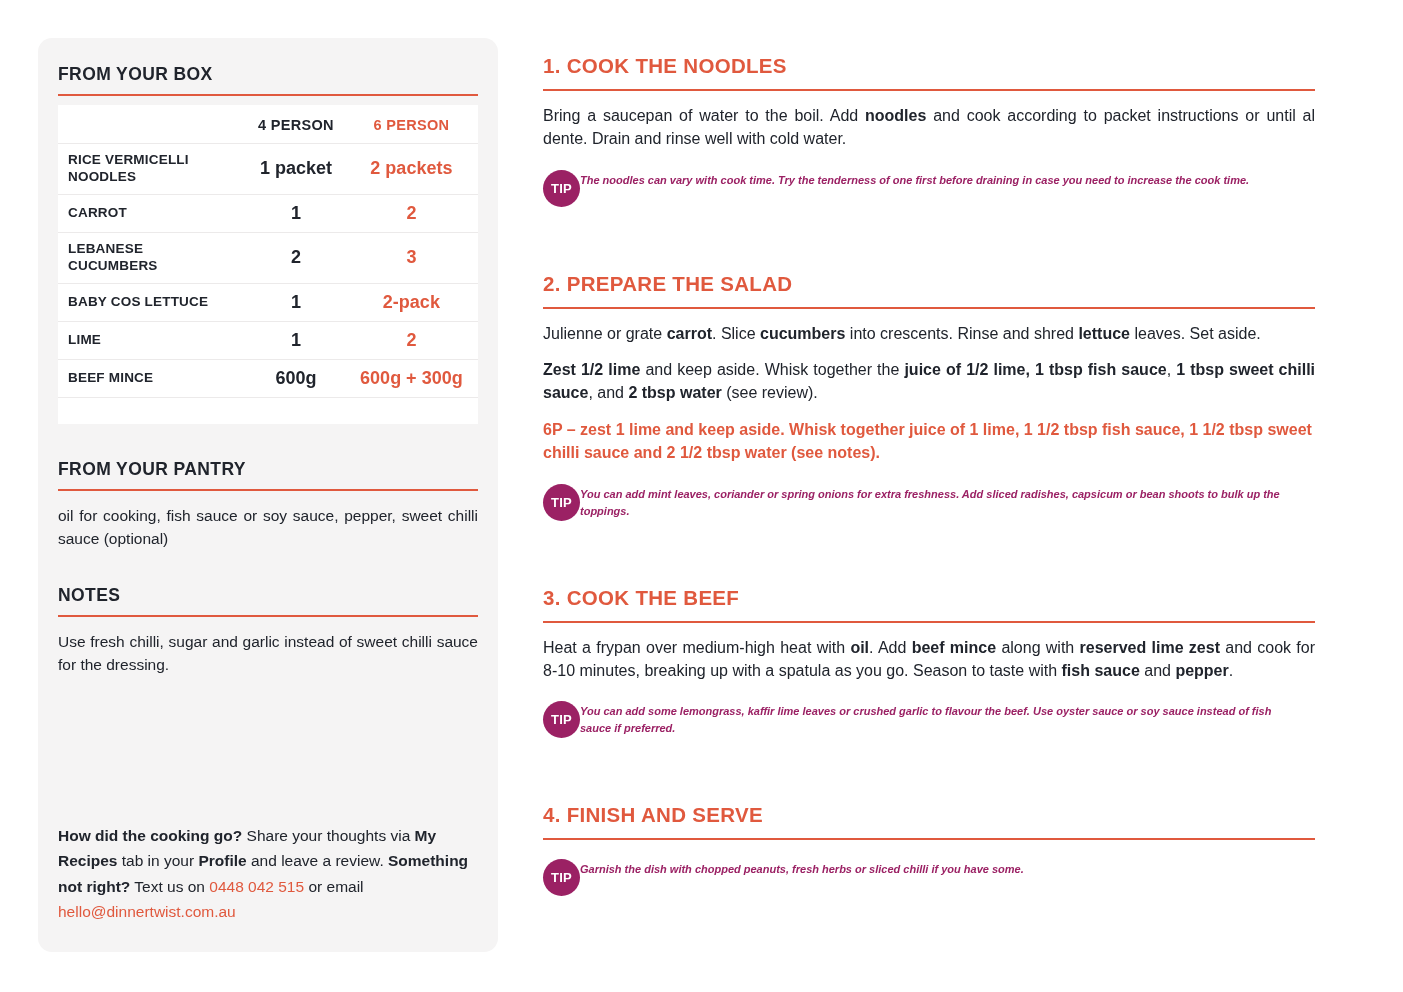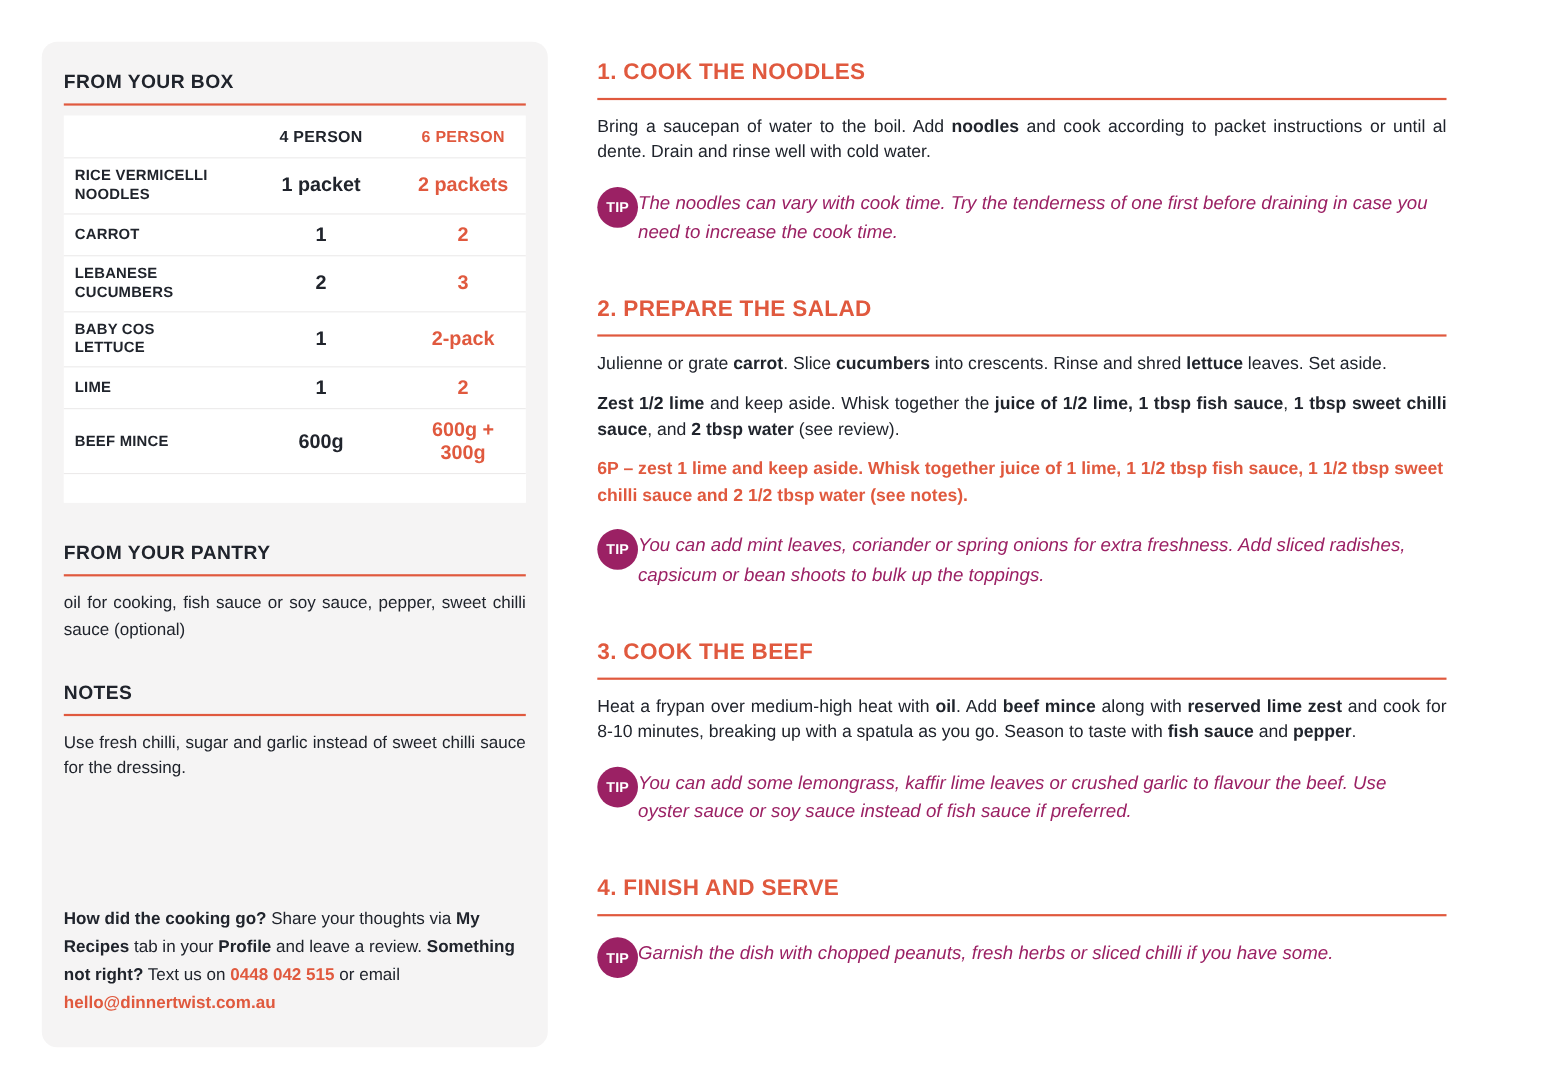--- a/index.html
+++ b/index.html
@@ -34,21 +34,20 @@
     padding-bottom:9px;
   }
   .box-table{background:#fff; margin-top:9px;}
   .trow{
     display:grid;
     grid-template-columns:1.5fr .95fr 1.05fr;
     align-items:center;
     padding:8px 6px 8px 10px;
     border-top:1px solid var(--row-line);
     min-height:32px;
-    gap:32px;
   }
   .trow.header{border-top:none; padding-top:12px; padding-bottom:10px;}
   .cell-name{font-size:13.5px; font-weight:700; letter-spacing:.2px; line-height:1.25; padding-right:6px;}
   .cell-val{font-size:18px; font-weight:600; text-align:center;}
   .col-head{font-size:14.5px; font-weight:700; text-align:center; letter-spacing:.3px;}
   .six{color:var(--orange);}
   .table-pad{height:27px; border-top:1px solid var(--row-line); background:#fff;}
   .side-section{margin-top:35px;}
   .side-text{
     font-size:15.5px; line-height:1.5; margin-top:13px;
@@ -56,21 +55,21 @@
   }
   .side-footer{
     margin-top:auto;
     font-size:15.5px; line-height:1.63;
     text-align:left;
   }
   
   .main{
     position:absolute; left:543px; top:54px; width:772px;
   }
-  .step + .step{margin-top:45px;}
+  .step + .step{margin-top:65px;}
   .step-title{
     font-size:20.5px; font-weight:700; letter-spacing:.3px;
     color:var(--orange);
     border-bottom:2px solid var(--orange);
     padding-bottom:11px;
   }
   .para{
     font-size:16px; line-height:1.46;
     margin-top:13px;
     text-align:justify;
@@ -82,27 +81,27 @@
   }
   .tip-badge{
     flex:0 0 auto;
     width:37px; height:37px; border-radius:50%;
     background:var(--magenta); color:#fff;
     font-size:13px; font-weight:700; letter-spacing:.2px;
     display:flex; align-items:center; justify-content:center;
   }
   .tip-text{
     color:var(--magenta);
-    font-weight:400; font-style:italic;
-    font-size:17px; line-height:1.55;
+    font-weight:700; font-style:italic;
+    font-size:11px; line-height:1.55;
     padding-top:2px; padding-right:14px;
   }
   
   .sb{font-weight:700;}
-  .sl{font-weight:700; color:var(--orange);}
+  .sl{font-weight:400; color:var(--orange);}
 </style>
 </head>
 <body>
 
 <aside class="sidebar">
 
   <h2 class="side-heading">FROM YOUR BOX</h2>
 
   <div class="box-table">
     <div class="trow header">

